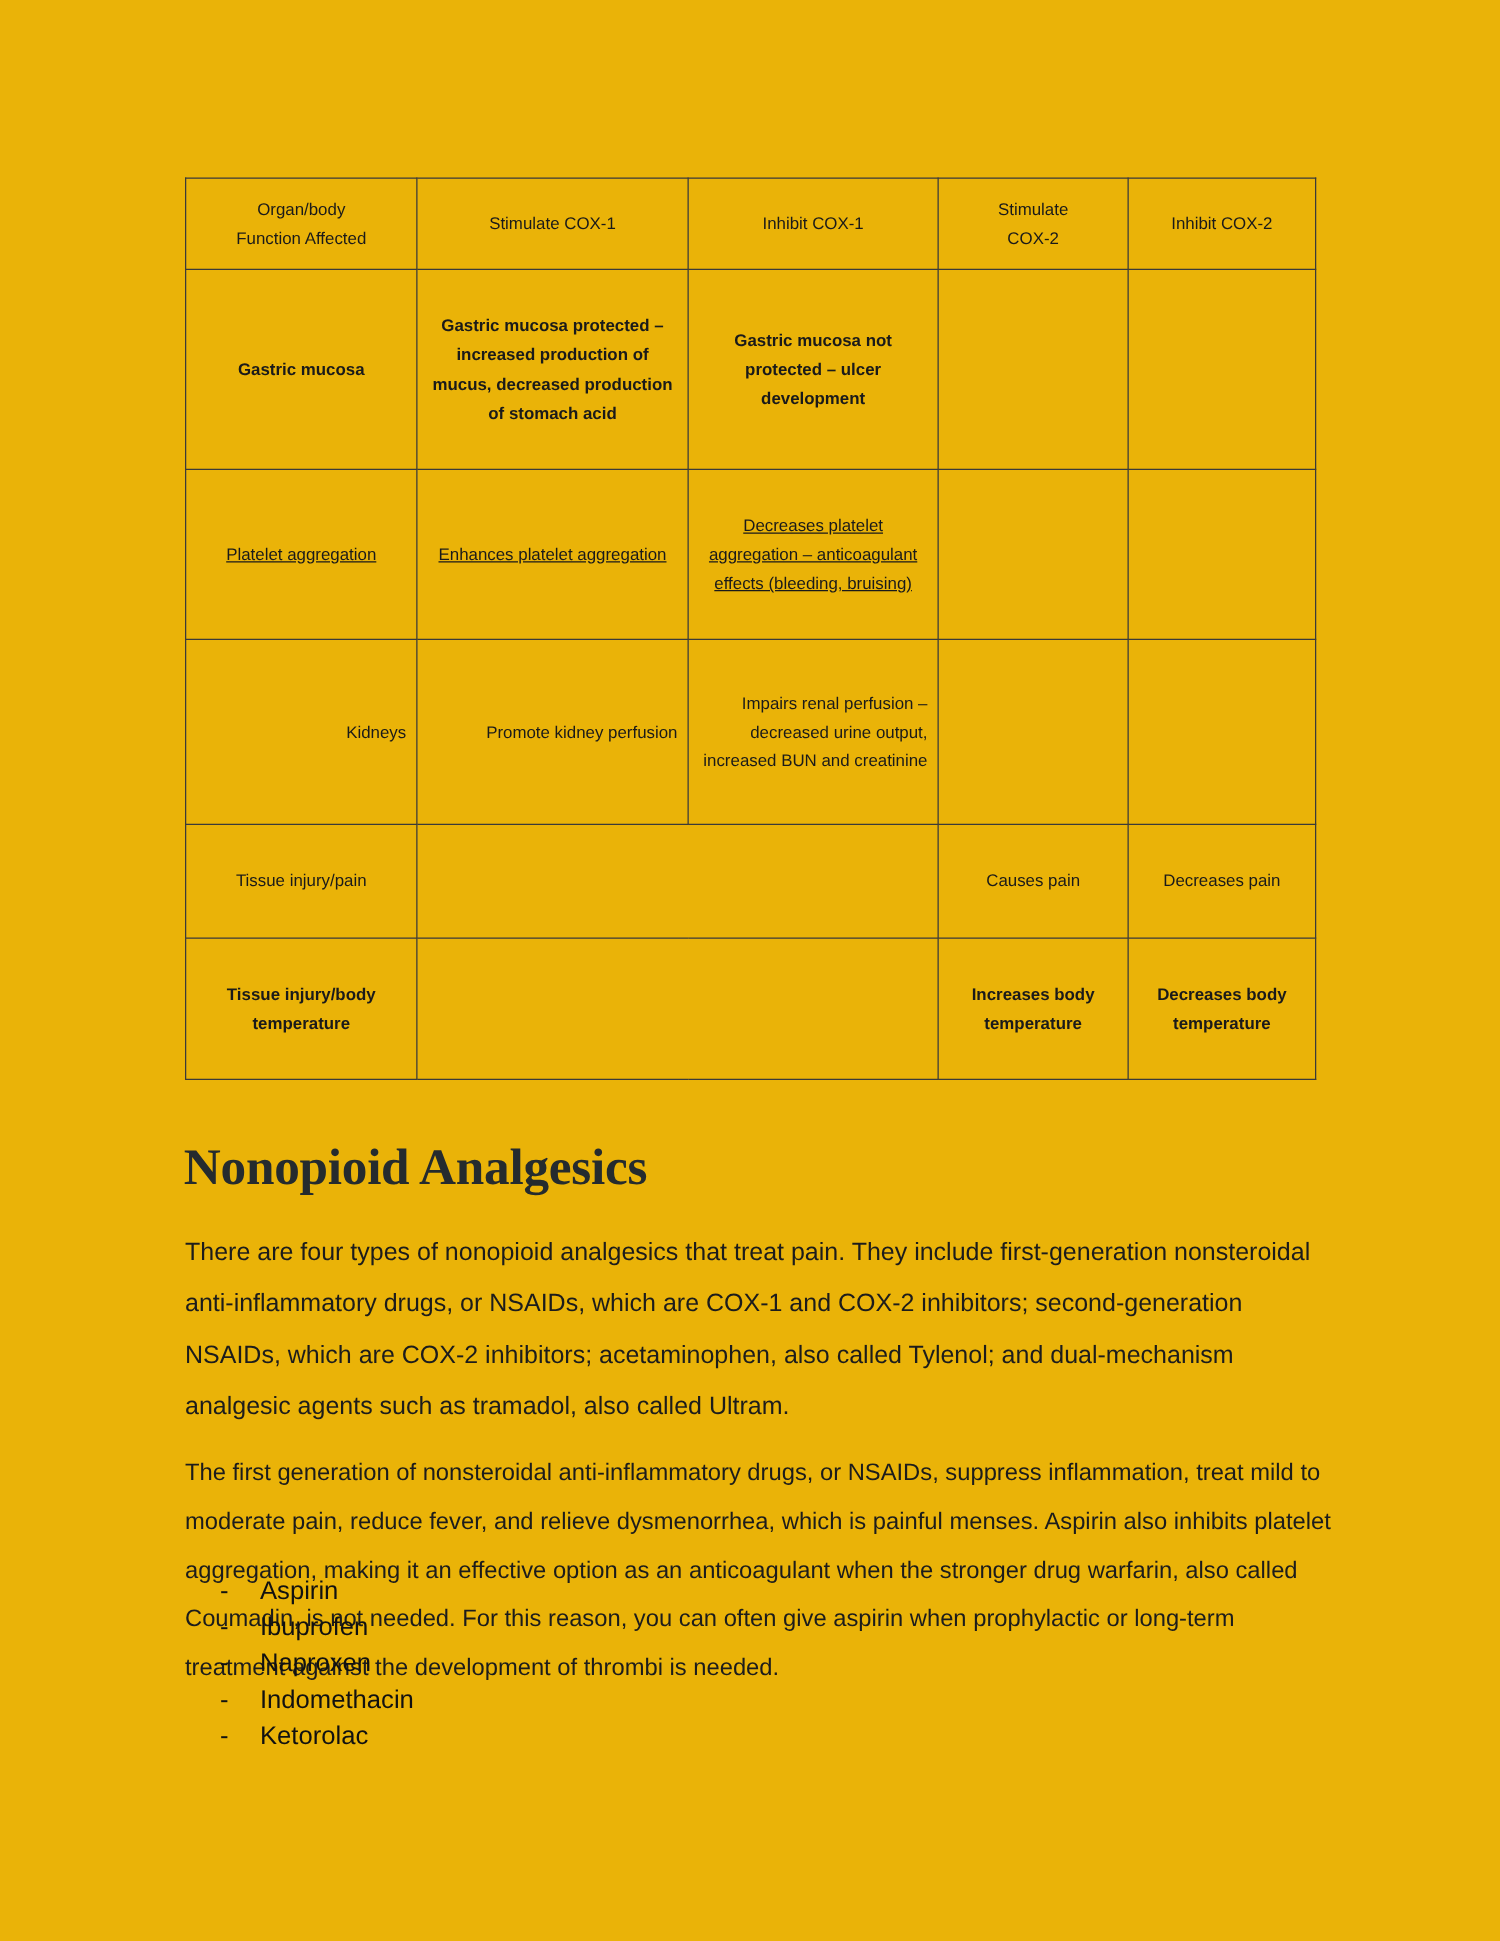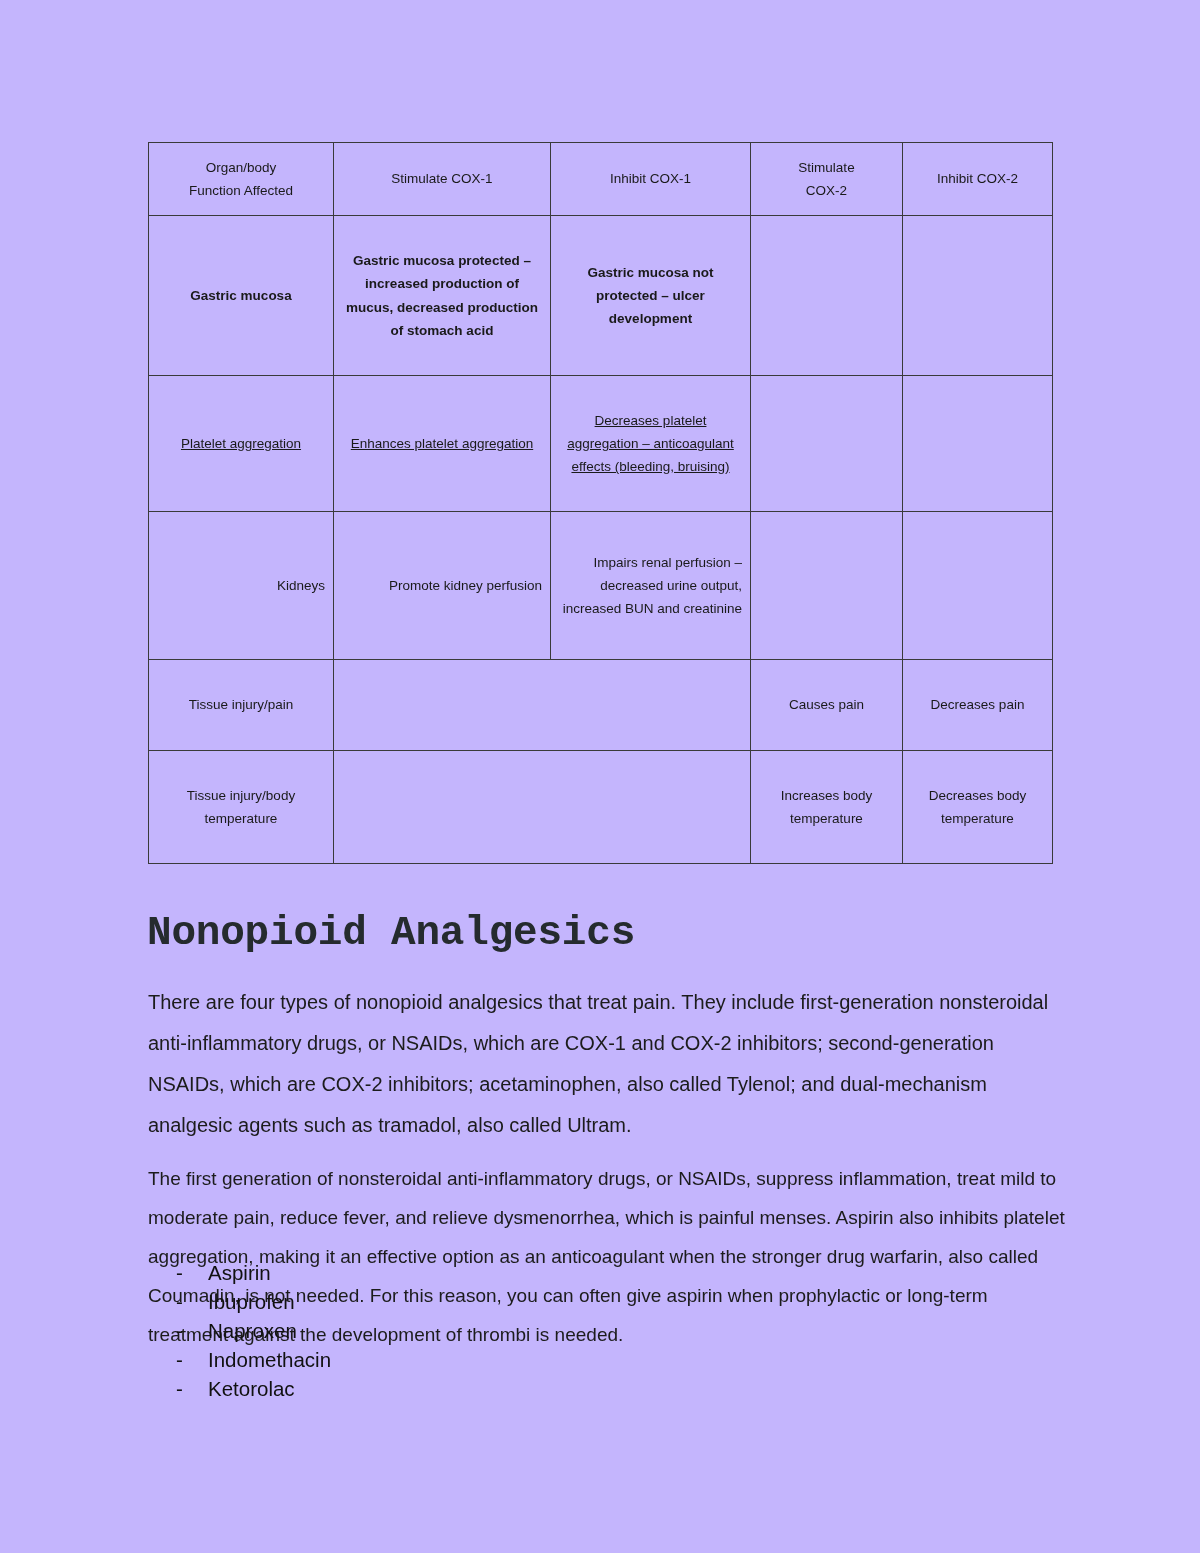--- a/index.html
+++ b/index.html
@@ -14,21 +14,21 @@
     color: #000000;
     position: relative;
     overflow: hidden;
   }
 
   .page {
     position: absolute;
     left: 0; top: 0;
     width: 1200px;
     height: 1553px;
-    background: #c4b5fd;
+    background: #eab308;
   }
 
   
   .cox-table {
     position: absolute;
     left: 148px;
     top: 142px;
     width: 904px;
     border-collapse: collapse;
     table-layout: fixed;
@@ -48,28 +48,28 @@
   .col-c { width: 200px; }
   .col-d { width: 152px; }
   .col-e { width: 150px; }
 
   .r-head td { height: 60px; }
   .r-gastric td { height: 147px; font-weight: bold; }
   .r-platelet td { height: 123px; text-decoration: underline; }
   .r-kidney td { height: 135px; text-align: right; }
   .r-inflam td { height: 78px; }
   .r-pain td { height: 78px; }
-  .r-temp td { height: 100px; }
+  .r-temp td { height: 100px; font-weight: bold; }
 
   
   .h1-title {
     position: absolute;
     left: 147px;
     top: 893px;
-    font-family: Liberation Mono, monospace;
+    font-family: Liberation Serif, serif;
     font-weight: bold;
     font-size: 41px;
     line-height: 1.05;
     letter-spacing: -0.2px;
     color: #252b2e;
     white-space: nowrap;
     margin-top: 19px;
   }
 
   .intro-para {

